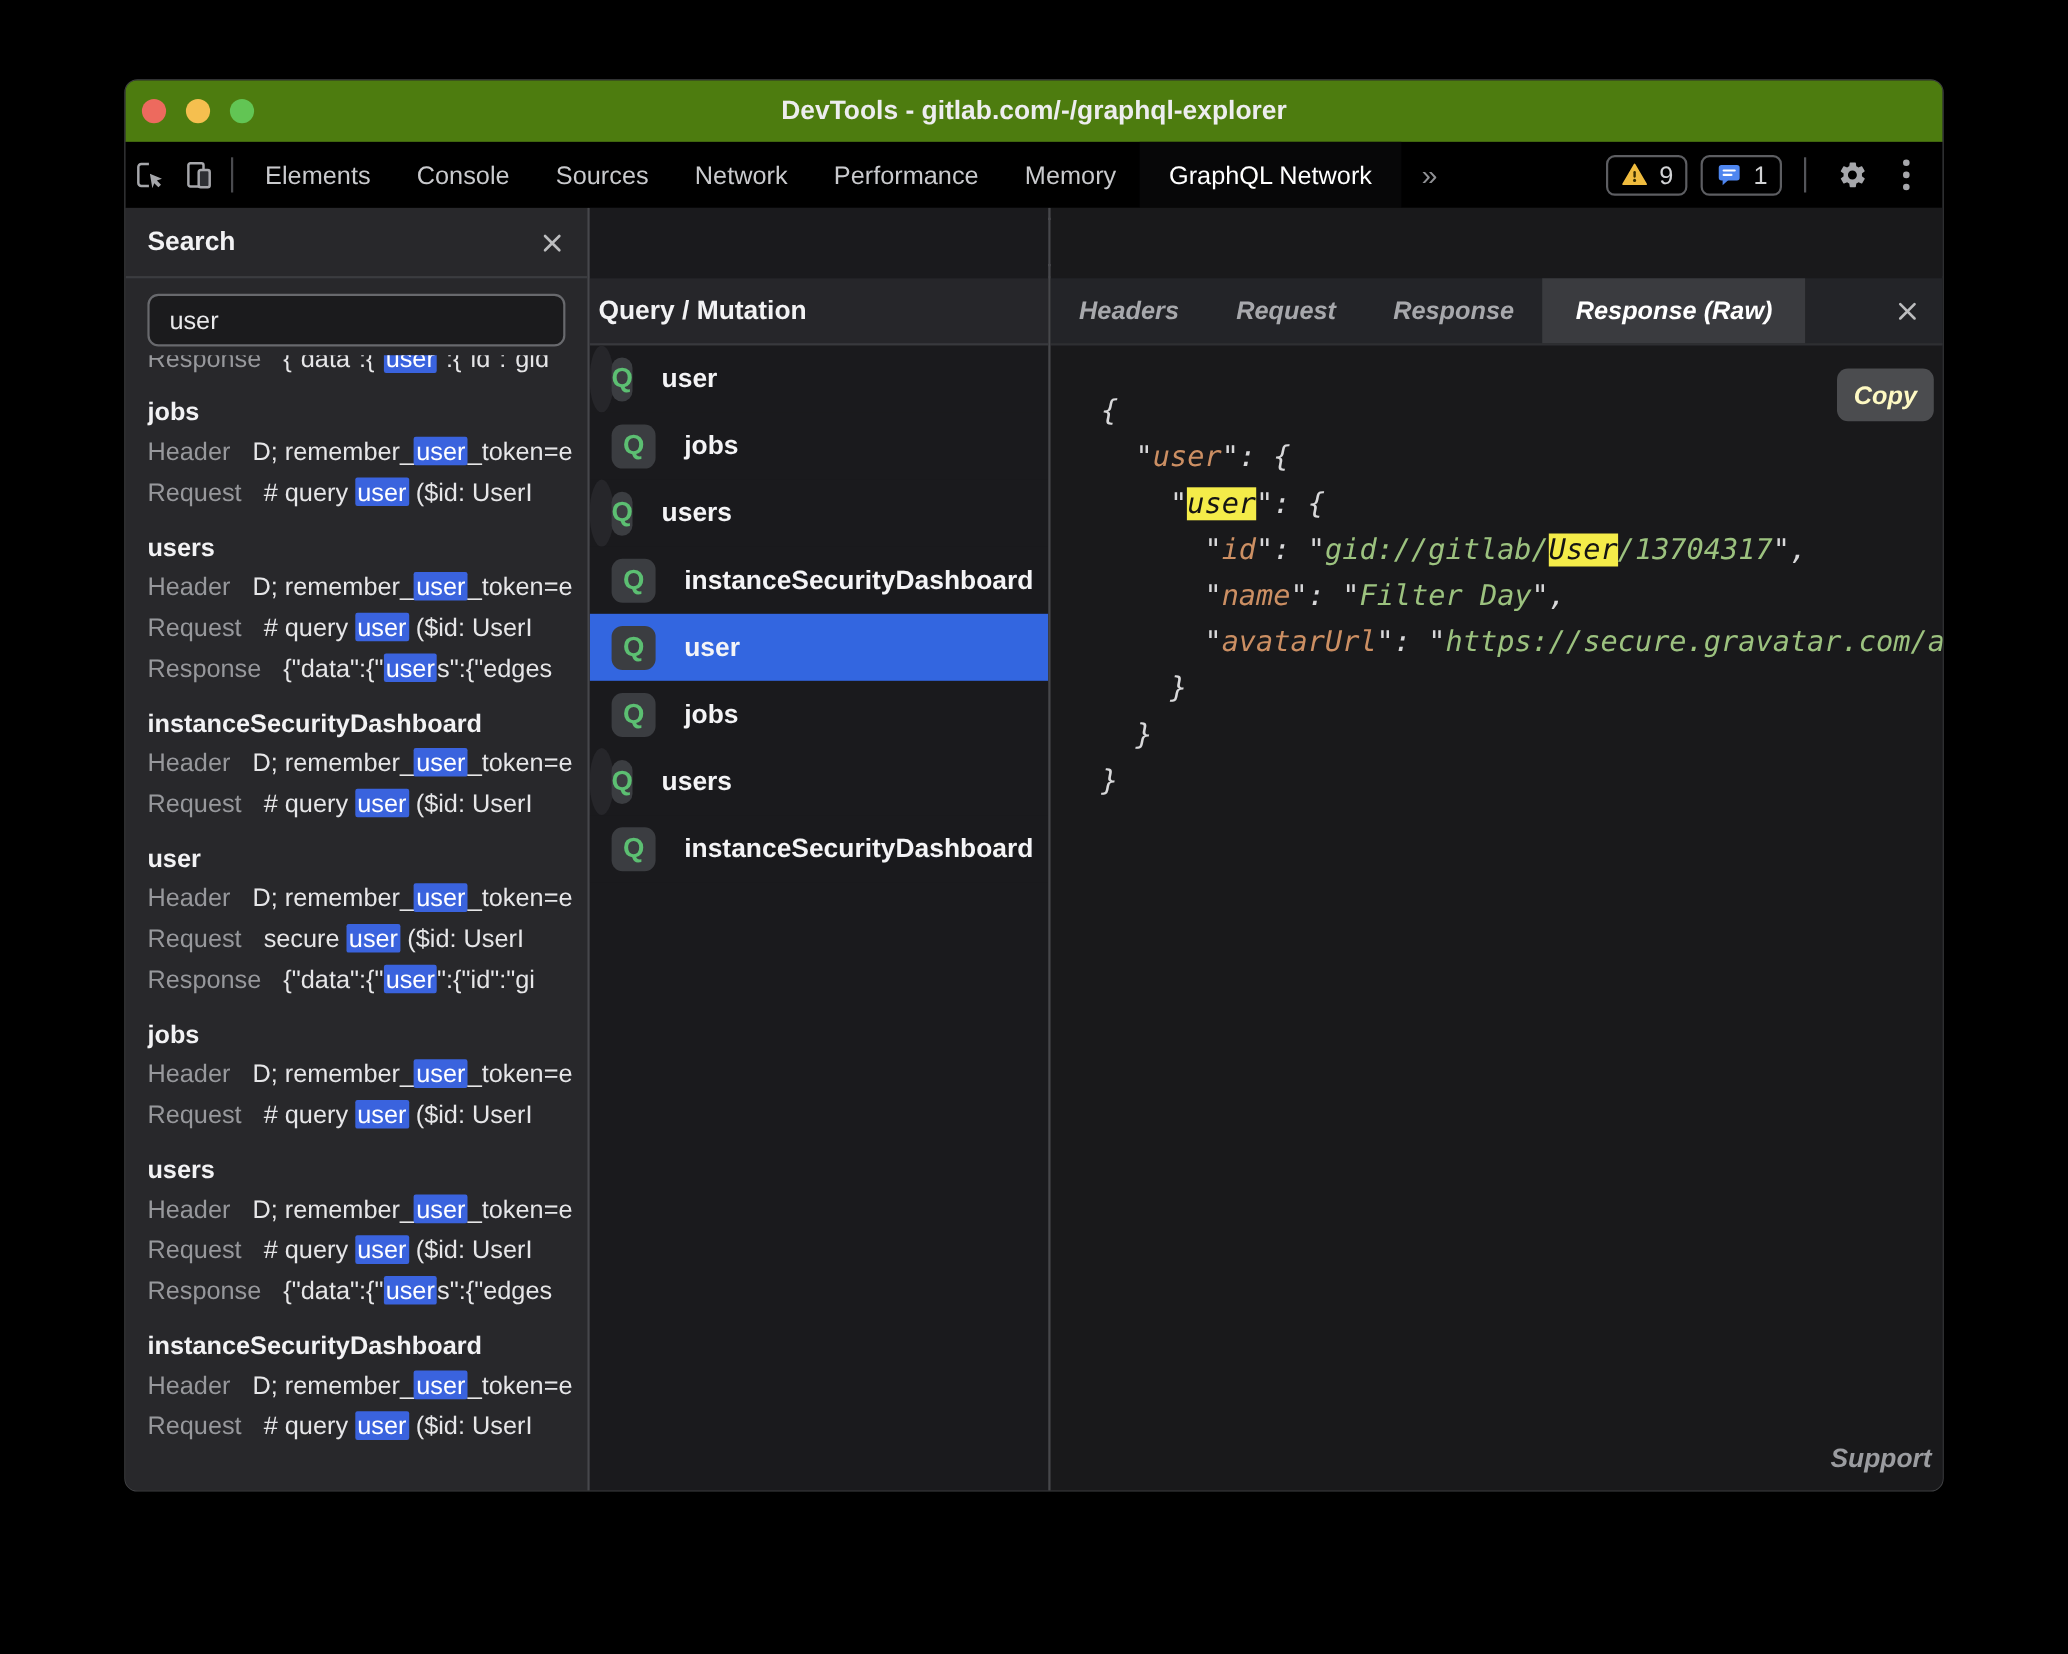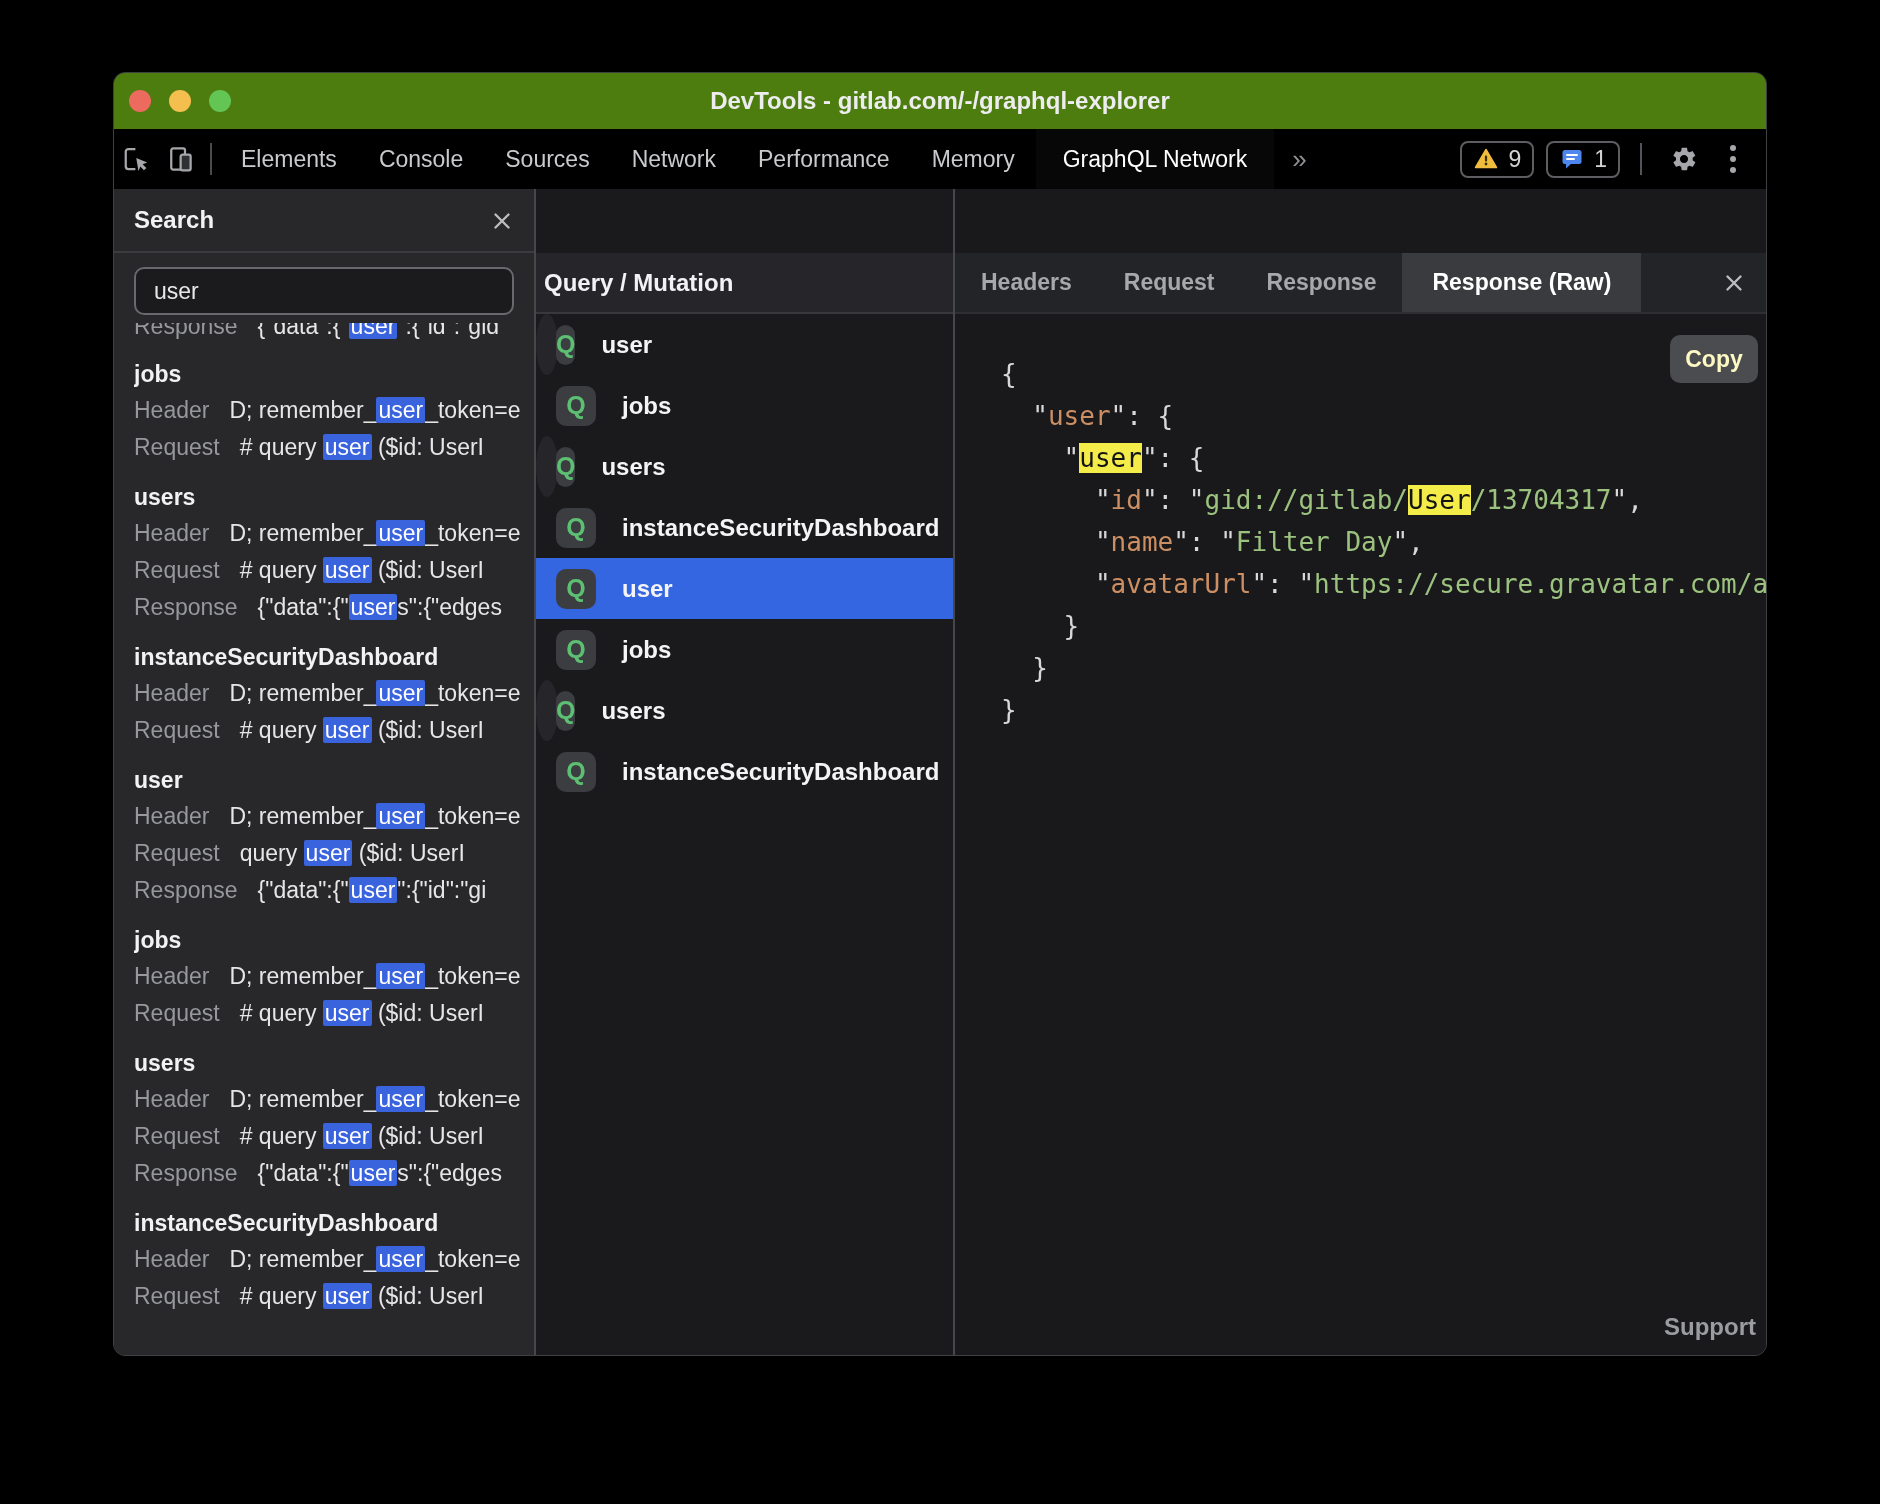--- a/index.html
+++ b/index.html
@@ -71,21 +71,21 @@
     display:flex; align-items:center; padding-left:8px; font-size:24px; font-weight:bold; color:#f2f2f4; }
   .q-row { height:61px; display:flex; align-items:center; }
   .q-row.light { background:#26262a; }
   .q-row.dark { background:#1a1a1d; }
   .q-row.selected { background:#3366e0; }
   .q-badge { width:40px; height:40px; margin-left:20px; border-radius:10px; background:#3b3d41;
     display:flex; align-items:center; justify-content:center; font-size:25px; font-weight:bold; color:#5cbf72; }
   .q-label { margin-left:26px; font-size:24px; font-weight:bold; color:#f4f4f6; white-space:nowrap; }
 
   
-  .right { left:841px; width:813px; background:#19191b; }
+  .right { left:841px; width:813px; background:#19191b;font-style:italic; }
   .dtabs { height:61px; margin-top:64px; background:#232428; border-bottom:2px solid #2e2f32;
     display:flex; align-items:stretch; position:relative; }
   .dtab { padding:0 26px; display:flex; align-items:center; font-size:23px; font-weight:bold; color:#a7a8ac; }
   .dtab.active { background:#3a3b3f; color:#fff; padding:16px 30px; }
   .dtabs .close-x { top:12px; right:16px; }
   .detail-body { position:absolute; left:0; right:0; top:125px; bottom:0; }
   .copy-btn { position:absolute; top:21px; right:10px; width:88px; height:48px; border-radius:10px;
     background:#4b4c4f; color:#fef9c3; font-size:23px; font-weight:bold;
     display:flex; align-items:center; justify-content:center; }
   .json-pre { position:absolute; top:39px; left:46px; right:0; font-family:"DejaVu Sans Mono","Liberation Mono",monospace;
@@ -198,21 +198,21 @@
               <div class="g-line"><span class="g-label">Response</span><span class="g-val"><span class="t">{"data":{"</span><span class="m">user</span><span class="t">s":{"edges</span></span></div>
             </div>
             <div class="group">
               <div class="g-title">instanceSecurityDashboard</div>
               <div class="g-line"><span class="g-label">Header</span><span class="g-val"><span class="t">D; remember_</span><span class="m">user</span><span class="t">_token=e</span></span></div>
               <div class="g-line"><span class="g-label">Request</span><span class="g-val"><span class="t"># query </span><span class="m">user</span><span class="t"> ($id: UserI</span></span></div>
             </div>
             <div class="group">
               <div class="g-title">user</div>
               <div class="g-line"><span class="g-label">Header</span><span class="g-val"><span class="t">D; remember_</span><span class="m">user</span><span class="t">_token=e</span></span></div>
-              <div class="g-line"><span class="g-label">Request</span><span class="g-val"><span class="t">query </span><span class="m">user</span><span class="t"> ($id: UserI</span></span></div>
+              <div class="g-line"><span class="g-label">Request</span><span class="g-val"><span class="t">secure </span><span class="m">user</span><span class="t"> ($id: UserI</span></span></div>
               <div class="g-line"><span class="g-label">Response</span><span class="g-val"><span class="t">{"data":{"</span><span class="m">user</span><span class="t">":{"id":"gi</span></span></div>
             </div>
             <div class="group">
               <div class="g-title">jobs</div>
               <div class="g-line"><span class="g-label">Header</span><span class="g-val"><span class="t">D; remember_</span><span class="m">user</span><span class="t">_token=e</span></span></div>
               <div class="g-line"><span class="g-label">Request</span><span class="g-val"><span class="t"># query </span><span class="m">user</span><span class="t"> ($id: UserI</span></span></div>
             </div>
             <div class="group">
               <div class="g-title">users</div>
               <div class="g-line"><span class="g-label">Header</span><span class="g-val"><span class="t">D; remember_</span><span class="m">user</span><span class="t">_token=e</span></span></div>

